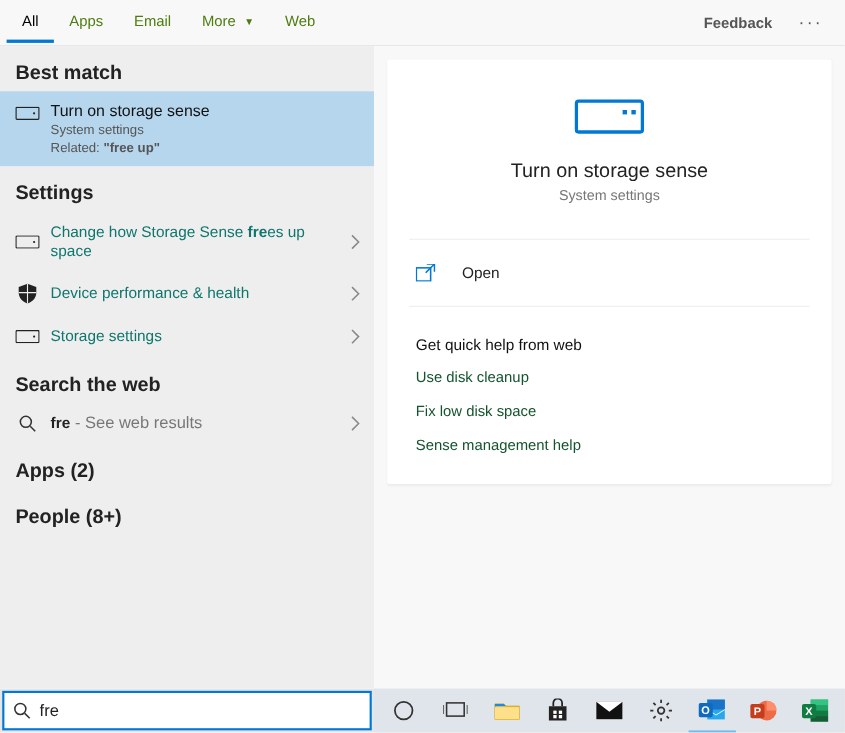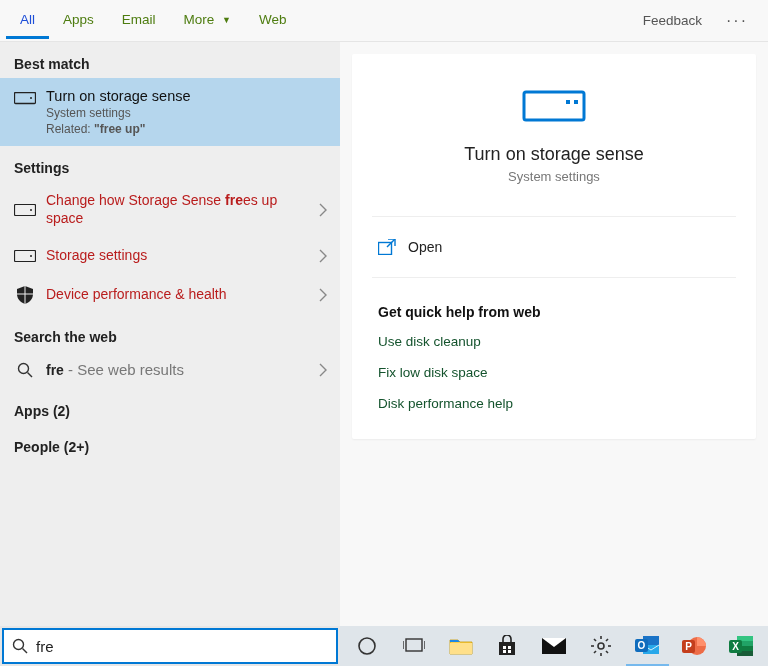--- a/index.html
+++ b/index.html
@@ -3,59 +3,59 @@
 <meta charset="utf-8">
 <style>
   * { box-sizing: border-box; margin: 0; padding: 0; font-family: "Segoe UI", -apple-system, sans-serif; }
   body { width: 768px; height: 666px; background: #e6e6e6; overflow: hidden; position: relative; }
 
   .window { position: absolute; top: 0; left: 0; right: 0; bottom: 40px; display: flex; flex-direction: column; background: #fff; }
 
   
   .tabs { display: flex; align-items: center; height: 42px; padding: 0 6px; background: #f8f8f8; border-bottom: 1px solid #e5e5e5; }
   .tab { padding: 10px 14px 9px 14px; font-size: 13.5px; color: #4d7c0f; cursor: pointer; border-bottom: 3px solid transparent; }
-  .tab.active { color: #1d4ed8; border-bottom-color: #0078d4; font-weight: 400; }
+  .tab.active { color: #000000; border-bottom-color: #0078d4; font-weight: 400; }
   .tabs-right { margin-left: auto; display: flex; align-items: center; gap: 6px; padding-right: 6px; }
-  .feedback { font-size: 13.5px; color: #555; padding: 8px 10px; cursor: pointer; }
+  .feedback { font-size: 13.5px; color: #555; padding: 8px 10px; cursor: pointer; font-weight: bold; }
   .ellipsis { font-size: 16px; color: #555; padding: 4px 8px; cursor: pointer; letter-spacing: 2px; }
 
   
   .split { flex: 1; display: flex; min-height: 0; }
   .left { width: 340px; background: #eeeeee; display: flex; flex-direction: column; overflow-y: auto; }
   .right { flex: 1; background: #f8f8f8; padding: 12px 0 0 0; }
 
   .right-card { background: #fff; margin: 0 12px; border-radius: 2px; box-shadow: 0 1px 2px rgba(0,0,0,.05); padding-bottom: 20px; }
 
-  .section-h { font-size: 14px; font-weight: 600; padding: 14px 14px 6px 14px; color: #222; }
+  .section-h { font-size: 18px; font-weight: 600; padding: 14px 14px 6px 14px; color: #222; }
 
   .best { background: #b5d6ed; padding: 10px 14px 10px 14px; display: flex; gap: 10px; }
   .best .ico { width: 22px; display:flex; align-items:flex-start; padding-top:4px; }
   .best .ttl { font-size: 14.5px; color: #111; }
   .best .sub { font-size: 12px; color: #555; margin-top: 2px; }
   .best .rel { font-size: 12px; color: #555; margin-top: 2px; }
 
   .row { display: flex; align-items: center; gap: 10px; padding: 10px 12px 10px 14px; cursor: pointer; }
   .row .ico { width: 22px; display:flex; align-items:center; justify-content:center; }
-  .row .txt { flex: 1; font-size: 14px; color: #b91c1c; line-height: 1.25; }
+  .row .txt { flex: 1; font-size: 14px; color: #0f766e; line-height: 1.25; }
   .row .chev { color: #888; }
 
   .webrow .txt { color: #222; }
   .webrow .hint { color: #777; font-size: 15px; }
 
   
   .preview-top { text-align: center; padding: 36px 10px 18px 10px; }
   .preview-icon { display: inline-block; }
   .preview-title { font-size: 18px; color: #222; margin-top: 18px; }
   .preview-sub { font-size: 13px; color: #777; margin-top: 4px; }
 
   .sep { height: 1px; background: #eee; margin: 14px 20px; }
 
-  .action { display: flex; align-items: center; gap: 12px; padding: 8px 26px; font-size: 14px; color: #222; cursor: pointer; }
-
-  .qh-head { font-size: 14px; font-weight: 700; padding: 12px 26px 6px 26px; color: #111; }
+  .action { display: flex; align-items: center; gap: 24px; padding: 8px 26px; font-size: 14px; color: #222; cursor: pointer; }
+
+  .qh-head { font-size: 14px; font-weight: 400; padding: 12px 26px 6px 26px; color: #111; }
   .qh-item { font-size: 13.5px; color: #14532d; padding: 8px 26px; cursor: pointer; }
 
   
   .searchbox { position: absolute; left: 2px; bottom: 2px; width: 336px; height: 36px; background: #fff; border: 2px solid #0078d4; display: flex; align-items: center; padding: 0 8px; gap: 8px; }
   .searchbox input { border: none; outline: none; font-size: 15px; flex: 1; color: #222; background: transparent; }
 
   
   .taskbar { position: absolute; left: 340px; right: 0; bottom: 0; height: 40px; background: #dfe5ea; display: flex; align-items: center; gap: 4px; padding: 0 6px; }
   .tb-btn { width: 44px; height: 40px; display:flex; align-items:center; justify-content:center; cursor:pointer; }
   .tb-active { border-bottom: 2px solid #76b9ed; }
@@ -120,73 +120,73 @@
         </div>
         <div class="chev">
           <svg width="10" height="14" viewBox="0 0 10 14">
               <path d="M2 1 L8 7 L2 13" fill="none" stroke="#888" stroke-width="1.4"></path>
             </svg>
         </div>
       </div>
 
       <div class="row">
         <div class="ico">
+          <svg width="18" height="20" viewBox="0 0 18 20">
+              <path d="M9 1 L17 4 V9 C17 14 13.5 17.5 9 19 C4.5 17.5 1 14 1 9 V4 Z" fill="#222"></path>
+              <path d="M9 1 V19 M1 9 H17" stroke="#eeeeee" stroke-width="1"></path>
+            </svg>
+        </div>
+        <div class="txt">
+          <span>Device performance &amp; health</span>
+        </div>
+        <div class="chev">
+          <svg width="10" height="14" viewBox="0 0 10 14">
+              <path d="M2 1 L8 7 L2 13" fill="none" stroke="#888" stroke-width="1.4"></path>
+            </svg>
+        </div>
+      </div>
+
+      <div class="row">
+        <div class="ico">
           <svg width="22" height="12" viewBox="0 0 22 12">
               <rect x="0.5" y="0.5" width="21" height="11" rx="1" fill="none" stroke="#222" stroke-width="1.2"></rect>
               <circle cx="17" cy="6" r="1" fill="#222"></circle>
             </svg>
         </div>
         <div class="txt">
           <span>Storage settings</span>
         </div>
         <div class="chev">
           <svg width="10" height="14" viewBox="0 0 10 14">
               <path d="M2 1 L8 7 L2 13" fill="none" stroke="#888" stroke-width="1.4"></path>
             </svg>
         </div>
       </div>
 
-      <div class="row">
-        <div class="ico">
-          <svg width="18" height="20" viewBox="0 0 18 20">
-              <path d="M9 1 L17 4 V9 C17 14 13.5 17.5 9 19 C4.5 17.5 1 14 1 9 V4 Z" fill="#222"></path>
-              <path d="M9 1 V19 M1 9 H17" stroke="#eeeeee" stroke-width="1"></path>
+      <div class="section-h">Search the web</div>
+
+      <div class="row webrow">
+        <div class="ico">
+          <svg width="16" height="16" viewBox="0 0 16 16">
+              <circle cx="6.5" cy="6.5" r="5" fill="none" stroke="#333" stroke-width="1.4"></circle>
+              <line x1="10.5" y1="10.5" x2="15" y2="15" stroke="#333" stroke-width="1.4"></line>
             </svg>
         </div>
         <div class="txt">
-          <span>Device performance &amp; health</span>
+          <b>fre</b><span class="hint"> - See web results</span>
         </div>
         <div class="chev">
           <svg width="10" height="14" viewBox="0 0 10 14">
               <path d="M2 1 L8 7 L2 13" fill="none" stroke="#888" stroke-width="1.4"></path>
             </svg>
         </div>
       </div>
 
-      <div class="section-h">Search the web</div>
-
-      <div class="row webrow">
-        <div class="ico">
-          <svg width="16" height="16" viewBox="0 0 16 16">
-              <circle cx="6.5" cy="6.5" r="5" fill="none" stroke="#333" stroke-width="1.4"></circle>
-              <line x1="10.5" y1="10.5" x2="15" y2="15" stroke="#333" stroke-width="1.4"></line>
-            </svg>
-        </div>
-        <div class="txt">
-          <b>fre</b><span class="hint"> - See web results</span>
-        </div>
-        <div class="chev">
-          <svg width="10" height="14" viewBox="0 0 10 14">
-              <path d="M2 1 L8 7 L2 13" fill="none" stroke="#888" stroke-width="1.4"></path>
-            </svg>
-        </div>
-      </div>
-
       <div class="section-h" style="cursor:pointer">Apps (2)</div>
-      <div class="section-h" style="cursor:pointer">People (2+)</div>
+      <div class="section-h" style="cursor:pointer">People (8+)</div>
     </div>
 
     <div class="right">
       <div class="right-card">
         <div class="preview-top">
           <span class="preview-icon">
             <svg width="64" height="32" viewBox="0 0 64 32">
                 <rect x="2" y="2" width="60" height="28" rx="2" fill="none" stroke="#0078d4" stroke-width="3"></rect>
                 <rect x="44" y="10" width="4" height="4" fill="#0078d4"></rect>
                 <rect x="52" y="10" width="4" height="4" fill="#0078d4"></rect>
@@ -207,21 +207,21 @@
               </svg>
           </span>
           <span>Open</span>
         </div>
 
         <div class="sep"></div>
 
         <div class="qh-head">Get quick help from web</div>
         <div class="qh-item">Use disk cleanup</div>
         <div class="qh-item">Fix low disk space</div>
-        <div class="qh-item">Disk performance help</div>
+        <div class="qh-item">Sense management help</div>
       </div>
     </div>
   </div>
 </div>
 
 <div class="searchbox">
   <span>
     <svg width="16" height="16" viewBox="0 0 16 16">
         <circle cx="6.5" cy="6.5" r="5" fill="none" stroke="#333" stroke-width="1.4"></circle>
         <line x1="10.5" y1="10.5" x2="15" y2="15" stroke="#333" stroke-width="1.4"></line>

